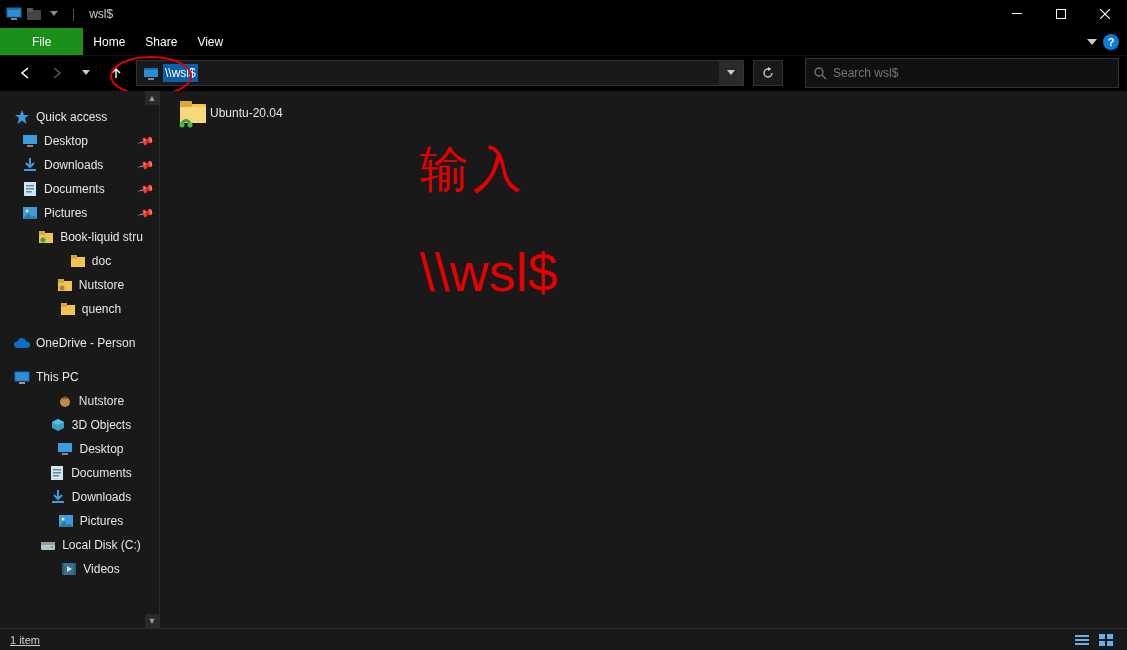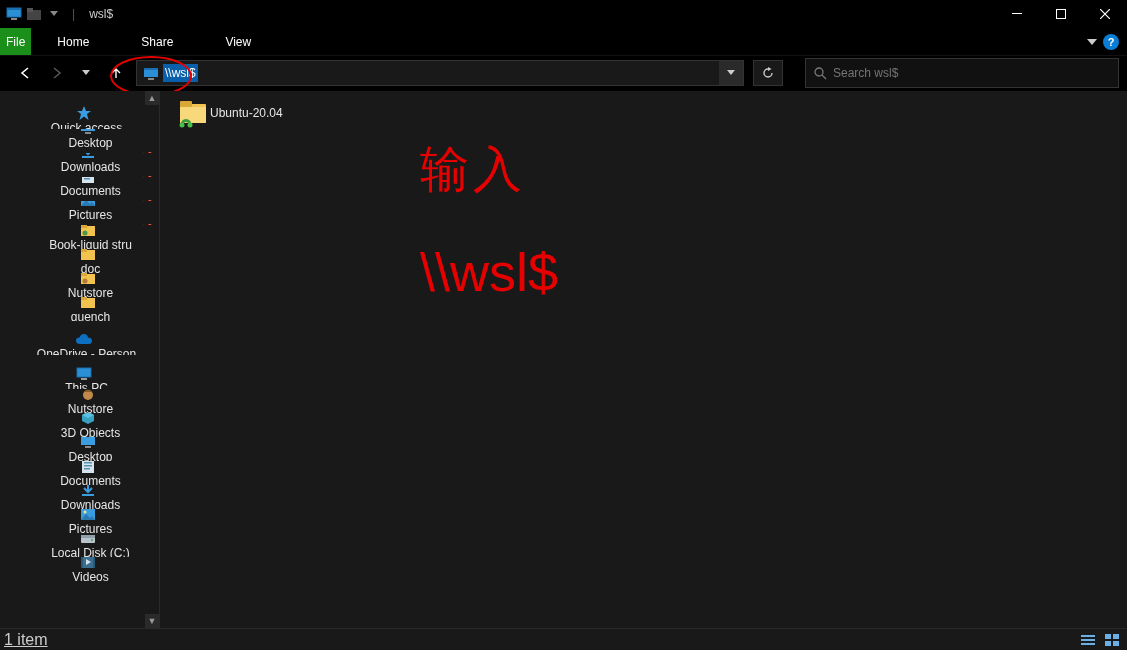--- a/index.html
+++ b/index.html
@@ -10,22 +10,22 @@
   .titlebar { height:28px; background:#000; display:flex; align-items:center; color:#ccc; font-size:12px; }
   .titlebar .qat { display:flex; align-items:center; padding-left:6px; gap:4px; }
   .qat-ico { width:16px; height:16px; display:flex; align-items:center; justify-content:center; }
   .titlebar .sep { color:#555; margin:0 6px; }
   .titlebar .title { margin-left:4px; }
   .titlebar .controls { margin-left:auto; display:flex; height:100%; }
   .ctrl { width:44px; display:flex; align-items:center; justify-content:center; color:#fff; }
 
   
   .ribbon { height:28px; background:#000; display:flex; align-items:stretch; color:#fff; font-size:12px; position:relative; border-bottom:1px solid #111;}
-  .ribbon .tab { padding:0 26px; display:flex; align-items:center; }
-  .ribbon .tab.file { background:#1a8f1a; color:#fff; padding:0 6px; }
+  .ribbon .tab { padding:0 10px; display:flex; align-items:center; }
+  .ribbon .tab.file { background:#1a8f1a; color:#fff; padding:0 32px; }
   .ribbon .rtools { margin-left:auto; display:flex; align-items:center; padding-right:8px; gap:6px;}
   .help { width:16px; height:16px; border-radius:50%; background:#0a7dd4; color:#fff; display:flex; align-items:center; justify-content:center; font-size:11px; font-weight:bold; }
 
   
   .navrow { height:34px; background:#000; display:flex; align-items:center; padding:0 8px 0 16px; gap:10px; position:relative;}
   .navbtn { width:20px; height:20px; display:flex; align-items:center; justify-content:center; color:#fff; }
   .navbtn.dim { color:#555; }
   .addrbar { flex:0 0 608px; height:26px; background:#191919; border:1px solid #333; display:flex; align-items:center; position:relative;}
   .addr-ico { width:20px; height:18px; margin:0 4px; display:flex; align-items:center; justify-content:center;}
   .addr-input { flex:1; height:100%; background:transparent; border:none; color:#fff; font-size:12px; padding-left:2px; outline:none;}
@@ -33,36 +33,36 @@
   .addr-drop { width:24px; height:100%; display:flex; align-items:center; justify-content:center; background:#2a2a2a; color:#ccc; }
   .refresh { width:30px; height:26px; background:#191919; border:1px solid #333; display:flex; align-items:center; justify-content:center; color:#ccc; margin-left:-1px;}
   .searchbox { flex:1; margin-left:12px; height:30px; background:#111; border:1px solid #333; display:flex; align-items:center; padding:0 8px; color:#777;}
   .searchbox input { flex:1; background:transparent; border:none; color:#ccc; font-size:12px; outline:none;}
 
   
   .body { flex:1; display:flex; background:#191919; border-top:1px solid #000; overflow:hidden;}
   .sidebar { width:160px; background:#191919; border-right:1px solid #2a2a2a; overflow:hidden; position:relative; padding-top:4px;}
   .side-scroll-up { position:absolute; top:0; right:0; width:14px; height:14px; background:#2a2a2a; color:#999; font-size:9px; display:flex; align-items:center; justify-content:center;}
   .side-scroll-dn { position:absolute; bottom:0; right:0; width:14px; height:14px; background:#2a2a2a; color:#999; font-size:9px; display:flex; align-items:center; justify-content:center;}
-  .sb-item { height:24px; display:flex; align-items:center; font-size:12px; color:#e6e6e6; white-space:nowrap; overflow:hidden;flex-direction:column; }
+  .sb-item { height:24px; display:flex; align-items:center; font-size:12px; color:#e6e6e6; white-space:nowrap; overflow:hidden; }
   .sb-item .pin { margin-left:auto; margin-right:6px; color:#888; font-size:11px; transform:rotate(30deg);}
   .sb-item .ico { width:16px; height:16px; margin-right:6px; display:flex; align-items:center; justify-content:center; flex-shrink:0;}
   .sb-group { padding-left:14px; }
   .sb-sub   { padding-left:22px;justify-content:center; }
   .sb-spacer { height:10px; }
 
   .content { flex:1; position:relative; background:#191919; }
   .folder-item { position:absolute; left:18px; top:4px; display:flex; align-items:center; height:36px; color:#e6e6e6; font-size:12px;}
   .folder-ico { width:32px; height:32px; position:relative;}
   .annot1 { position:absolute; left:260px; top:46px; color:#e60000; font-size:49px; font-weight:400; letter-spacing:4px; }
   .annot2 { position:absolute; left:260px; top:150px; color:#e60000; font-size:54px; font-weight:400; }
   .circle { position:absolute; left:110px; top:56px; width:82px; height:40px; border:2px solid #e60000; border-radius:50%; pointer-events:none;}
 
   
-  .status { height:22px; background:#191919; border-top:1px solid #2a2a2a; display:flex; align-items:center; color:#ccc; font-size:16px; padding:0 4px;text-decoration:underline;}
+  .status { height:22px; background:#191919; border-top:1px solid #2a2a2a; display:flex; align-items:center; color:#ccc; font-size:11px; padding:0 10px;text-decoration:underline;}
   .status .right { margin-left:auto; display:flex; gap:2px; }
   .vbtn { width:22px; height:18px; display:flex; align-items:center; justify-content:center; color:#6ab0e6; }
 
   svg { display:block; }
 </style>
 </head>
 <body>
 
 <div class="window">
 

